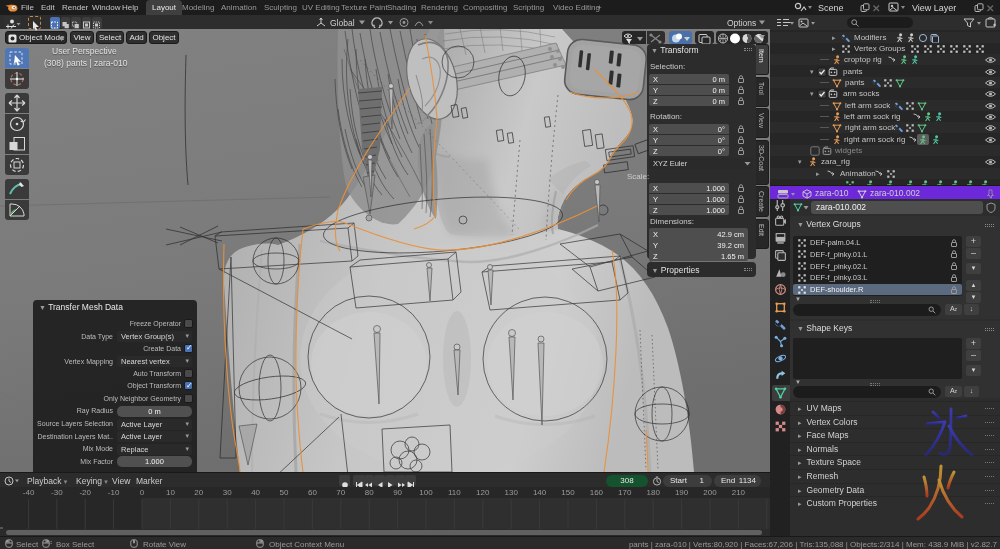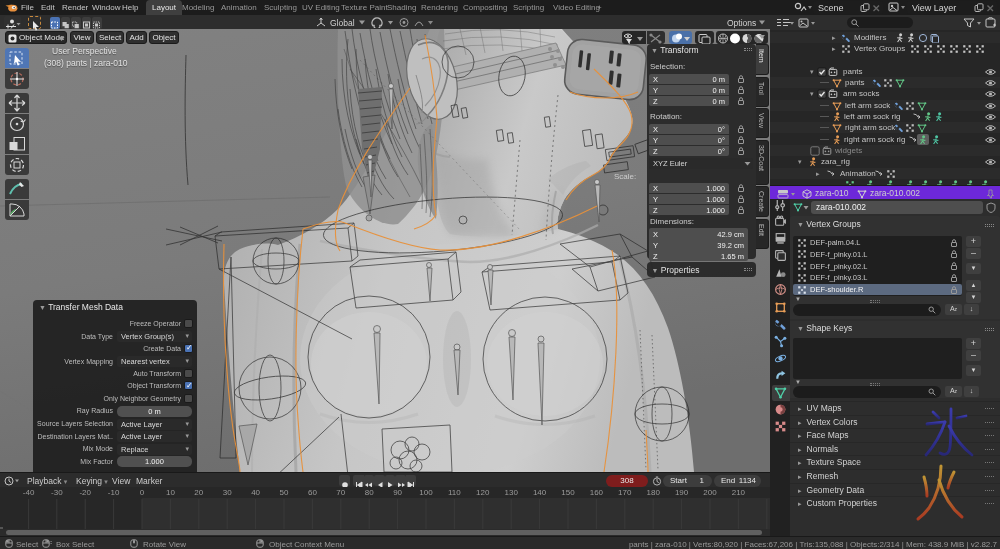--- a/index.html
+++ b/index.html
@@ -558,21 +558,21 @@
     <svg class="lk" style="top:118px" width="8" height="8" viewBox="0 0 8 8">
           <rect x="1.5" y="3.5" width="5" height="4" rx="0.5" fill="none" stroke="#9a9a9a"></rect>
           <path d="M2.5,3.5 V2.2 A1.5,1.5 0 0 1 5.5,2.2 V3.5" fill="none" stroke="#9a9a9a"></path>
         </svg>
     <div class="abs" style="left:649px;top:129px;width:104px;height:11px;background:#2a2a2a;border-radius:2px;">
       <span style="position:absolute;left:4px;top:1px;font-size:7.5px;color:#d5d5d5;">XYZ Euler</span>
       <svg style="position:absolute;right:2px;top:3px" width="7" height="6" viewBox="0 0 7 6">
             <path d="M0.5,1 l6,0 -3,3.6 z" fill="#999"></path>
           </svg>
     </div>
-    <div class="abs" style="left:614px;top:142.5px;font-size:8px;color:#cdcdcd;">Scale:</div>
+    <div class="abs" style="left:627px;top:142.5px;font-size:8px;color:#cdcdcd;">Scale:</div>
     <div class="nrow" style="top:153.5px;border-radius:2px 2px 0 0;">
           <span>X</span>
           <b>1.000</b>
         </div>
     <div class="nrow" style="top:164.5px;">
           <span>Y</span>
           <b>1.000</b>
         </div>
     <div class="nrow" style="top:175.5px;border-radius:0 0 2px 2px;">
           <span>Z</span>
@@ -864,20 +864,39 @@
             <use href="#s-vg"></use>
           </svg>
           <svg class="oi" style="left:179px;color:#c5c5c5">
             <use href="#s-vg"></use>
           </svg>
           <svg class="oi" style="left:192px;color:#c5c5c5">
             <use href="#s-vg"></use>
           </svg>
           <svg class="oi" style="left:205px;color:#c5c5c5">
             <use href="#s-vg"></use>
+          </svg>
+      </div>
+      <div class="orow alt" style="top:24.2px">
+        <i class="el" style="left:50px"></i>
+          <svg class="oi" style="left:62px;color:#e79d57">
+            <use href="#s-man"></use>
+          </svg>
+          <span style="left:74px">croptop rig</span>
+        <svg class="oi" style="left:117px;color:#bdbdbd">
+            <use href="#s-lnk"></use>
+          </svg>
+          <svg class="oi" style="left:129px;color:#63c787">
+            <use href="#s-man"></use>
+          </svg>
+          <svg class="oi" style="left:140px;color:#4fc7a5">
+            <use href="#s-man"></use>
+          </svg>
+        <svg class="eye">
+            <use href="#s-eye"></use>
           </svg>
       </div>
       <div class="orow" style="top:35.5px">
         <b class="ex" style="left:40px">▾</b>
           <svg class="oi" style="left:47px;color:#c9c9c9">
             <use href="#s-cb"></use>
           </svg>
           <svg class="oi" style="left:58px;color:#c9c9c9">
             <use href="#s-coll"></use>
           </svg>
@@ -1319,21 +1338,21 @@
             <path d="M3,2 L7.5,5 L3,8 Z" fill="#e0e0e0"></path>
           </svg></div>
       <div class="pbb" style="left:395px;"><svg width="10" height="10" viewBox="0 0 10 10">
             <path d="M5.5,5 L2,2.5 L2,7.5 Z" fill="#e0e0e0"></path>
             <path d="M9,5 L6,3 L6,7 Z" fill="#e0e0e0"></path>
           </svg></div>
       <div class="pbb" style="left:405.5px;border-radius:0 2px 2px 0;"><svg width="10" height="10" viewBox="0 0 10 10">
             <path d="M7.5,2 L7.5,8 M2,2 L6.5,5 L2,8 Z" stroke="#e0e0e0" fill="#e0e0e0"></path>
           </svg></div>
 
-      <div class="abs" style="left:606px;top:1.5px;width:42px;height:12px;background:#7f1d1d;border-radius:6px;text-align:center;font-size:8px;color:#e8e8e8;line-height:12px;">308</div>
+      <div class="abs" style="left:606px;top:1.5px;width:42px;height:12px;background:#14532d;border-radius:6px;text-align:center;font-size:8px;color:#e8e8e8;line-height:12px;">308</div>
       <svg class="abs" style="left:652px;top:2.5px" width="10" height="10" viewBox="0 0 10 10">
           <circle cx="5" cy="5.5" r="3.6" fill="none" stroke="#b5b5b5"></circle>
           <path d="M5,3 L5,5.5 L6.8,6.6 M3.8,1 L6.2,1" stroke="#b5b5b5" fill="none"></path>
         </svg>
       <div class="abs" style="left:663px;top:1.5px;width:49px;height:12px;background:#3d3d3d;border-radius:6px;font-size:8px;color:#e8e8e8;line-height:12px;"><span style="margin-left:7px">Start</span><span style="position:absolute;right:8px">1</span></div>
       <div class="abs" style="left:714px;top:1.5px;width:47px;height:12px;background:#3d3d3d;border-radius:6px;font-size:8px;color:#e8e8e8;line-height:12px;"><span style="margin-left:7px">End</span><span style="position:absolute;right:5px">1134</span></div>
     </div>
 
     <div class="abs" style="left:0;top:15px;width:770px;height:42px;background:#272727;overflow:hidden;">
       <div class="abs" style="left:142px;top:11px;width:628px;height:31px;background:#2f2f2f;"></div>

